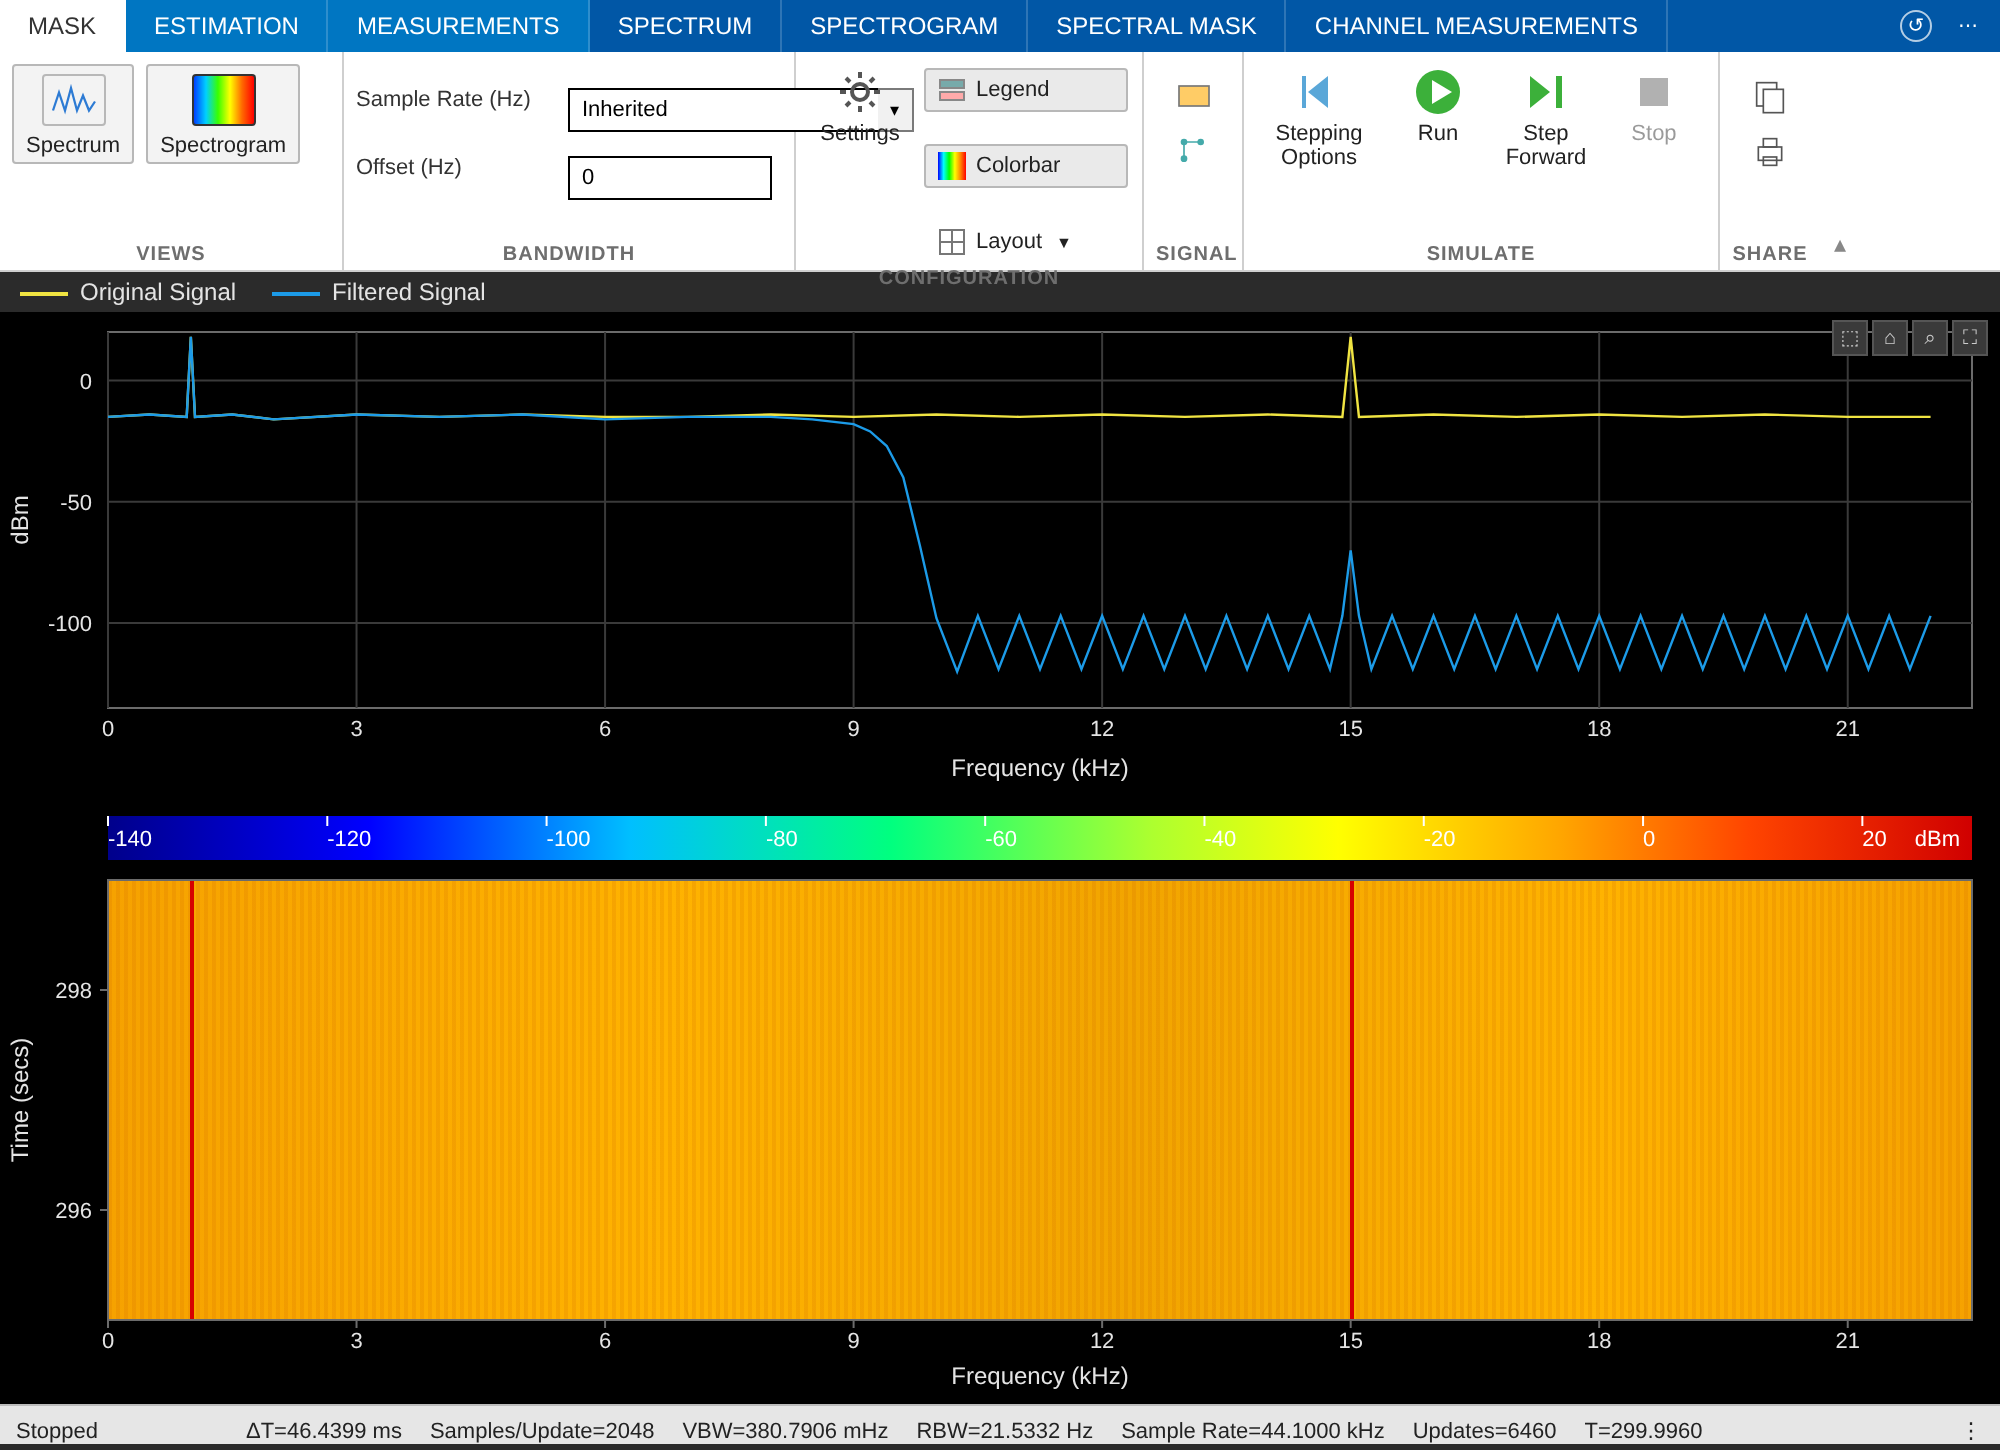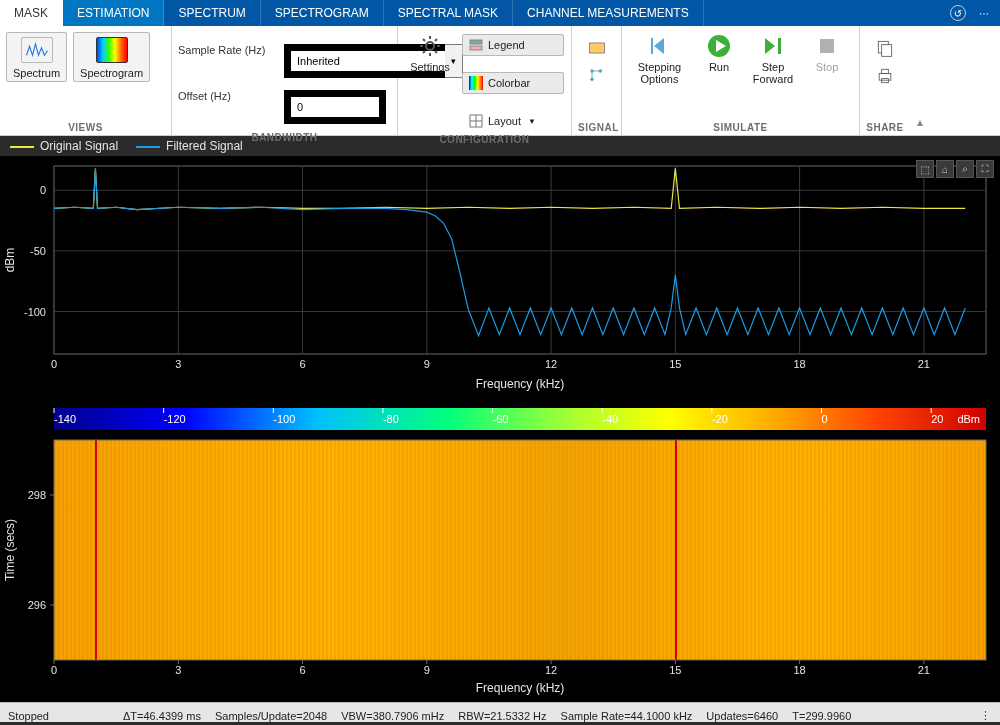--- a/index.html
+++ b/index.html
@@ -32,21 +32,21 @@
   .section-body{flex:1;display:flex;align-items:flex-start;gap:6px;padding-top:4px;}
   .section-label{font-size:10px;color:var(--section-label);text-align:center;letter-spacing:.5px;padding:2px 0 2px 0;font-weight:bold;}
   .bigbtn{display:flex;flex-direction:column;align-items:center;justify-content:flex-start;gap:4px;border:1px solid transparent;padding:4px 6px 2px 6px;border-radius:2px;cursor:pointer;min-width:58px;}
   .bigbtn.selected{border-color:var(--btn-border);background:#f3f3f3;}
   .bigbtn .ic{width:32px;height:26px;border:1px solid var(--btn-border);border-radius:2px;display:flex;align-items:center;justify-content:center;}
   .bigbtn .lbl{font-size:11px;text-align:center;line-height:1.1;}
   .vbtn{display:flex;flex-direction:column;align-items:center;gap:3px;padding:2px 6px;cursor:pointer;min-width:52px;}
   .vbtn .lbl{font-size:11px;text-align:center;line-height:1.1;}
   .form-row{display:flex;gap:6px;margin-bottom:6px;}
   .form-row label{font-size:11px;color:#333;min-width:100px;}
-  .inp{border:7px solid #000000;height:34px;padding:0 6px;font-size:11px;background:#fff;}
+  .inp{border:1px solid #000000;height:22px;padding:0 6px;font-size:11px;background:#fff;}
   .sel{width:102px;display:flex;}
   .sel input{flex:1;border-right:none;}
   .sel button{width:18px;border:1px solid #7a7a7a;border-left:none;background:#f1f1f1;font-size:9px;}
   .tinybtn{display:flex;align-items:center;gap:5px;border:1px solid var(--btn-border);border-radius:2px;padding:1px 6px;height:22px;font-size:11px;cursor:pointer;background:#fafafa;}
   .tinybtn.sel{background:#eaeaea;}
   .tinybtn .sq{width:14px;height:14px;display:inline-block;}
   .svgicon{width:24px;height:24px;}
   .ribbon-collapse{width:20px;display:flex;align-items:flex-end;justify-content:center;padding-bottom:6px;color:#888;cursor:pointer;}
   
   .plots{background:#2b2b2b;}
@@ -66,20 +66,21 @@
   .status{height:20px;background:var(--status-bg);display:flex;align-items:flex-end;padding:0 8px;font-size:11px;color:#222;gap:14px;border-top:1px solid #bcbcbc;}
   .status .sp{flex:0 0 auto;}
   .status .kebab{margin-left:auto;cursor:pointer;letter-spacing:1px;}
 </style>
 </head>
 <body>
 
 <div class="tabstrip">
   <div class="tab active">MASK</div>
   <div class="tab">ESTIMATION</div>
+  <div class="tab">MEASUREMENTS</div>
   <div class="tab dark">SPECTRUM</div>
   <div class="tab dark">SPECTROGRAM</div>
   <div class="tab dark">SPECTRAL MASK</div>
   <div class="tab dark">CHANNEL MEASUREMENTS</div>
   <div class="tab-spacer"></div>
   <div class="tab-icons">
     <div class="tab-iconbtn">↺</div>
     <div class="tab-iconbtn" style="border:none;">⋯</div>
   </div>
 </div>

